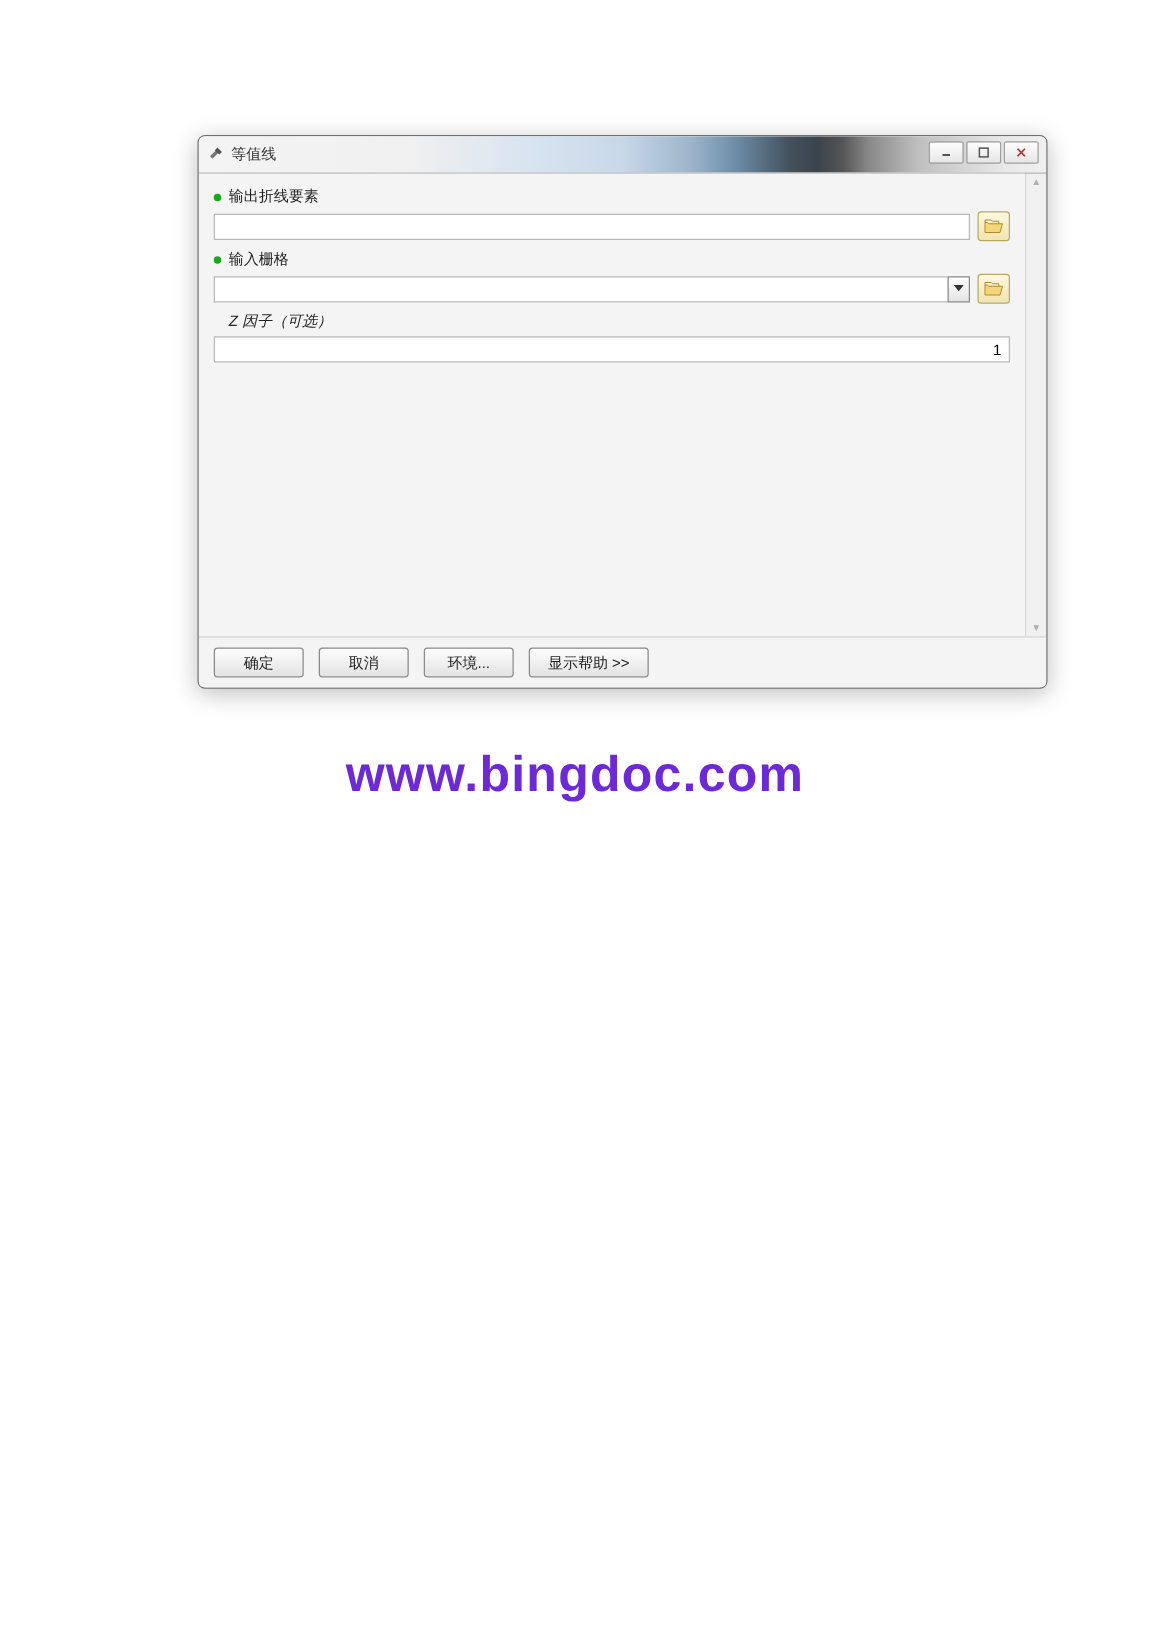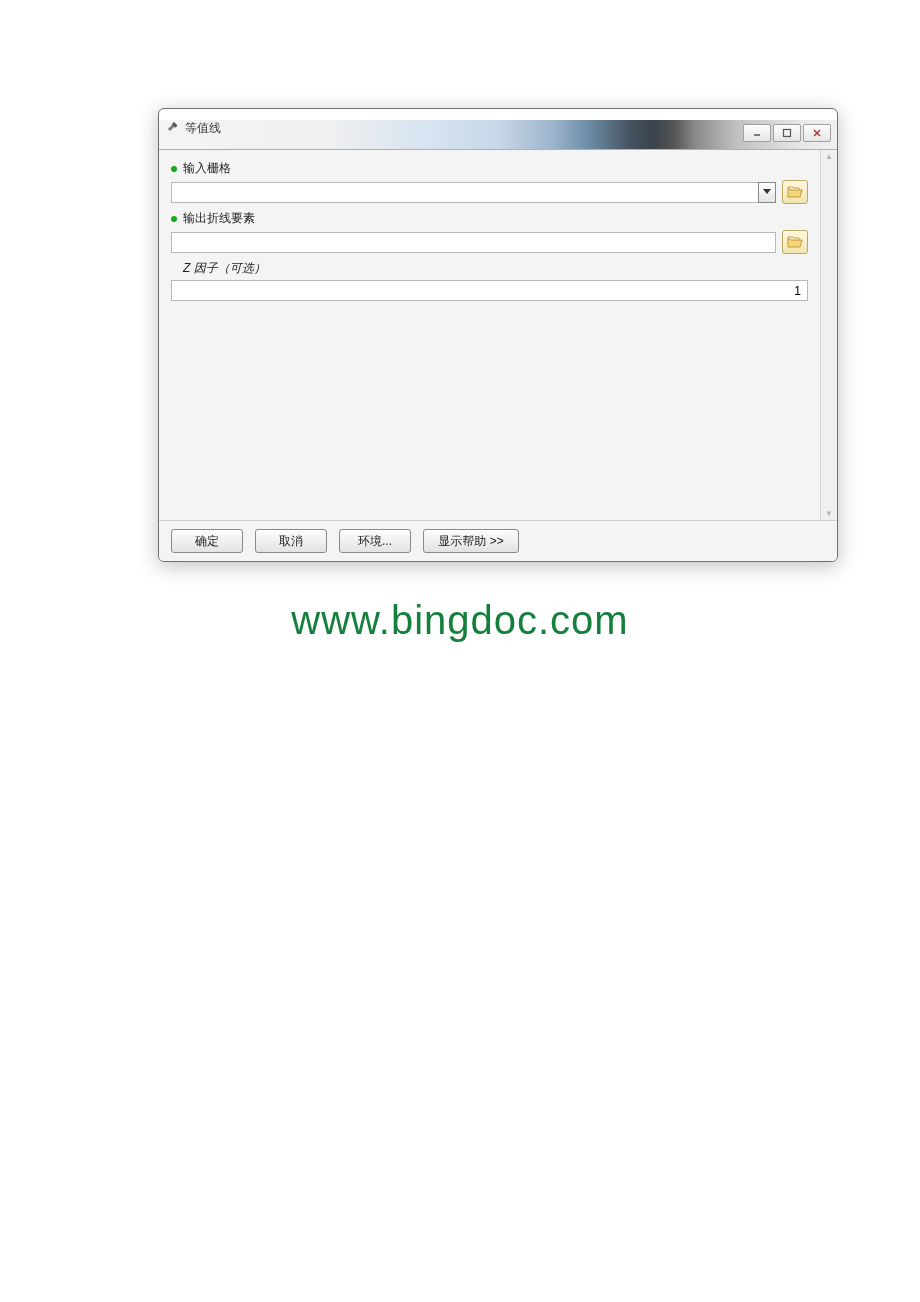--- a/index.html
+++ b/index.html
@@ -19,25 +19,24 @@
       background: #ffffff;
       border: 1px solid #707070;
       border-radius: 6px;
       box-shadow: 0 4px 20px rgba(0,0,0,0.25);
       overflow: hidden;
     }
     .titlebar {
       height: 30px;
       background: linear-gradient(90deg, #f4f4f4 0%, #f0f0f0 25%, #d6e3f0 40%, #c8d8e8 50%, #9db5cc 58%, #7090aa 63%, #556a7d 67%, #434f5a 70%, #3a444c 73%, #555 76%, #888 79%, #c0c0c0 85%, #e8e8e8 95%, #f0f0f0 100%);
       display: flex;
-      align-items: flex-start;
+      align-items: center;
       padding-left: 6px;
       position: relative;
       border-bottom: 1px solid #b0b0b0;
-      margin-top: 11px;
     }
     .titlebar .hammer {
       width: 16px; height: 16px;
       display: inline-flex; align-items: center; justify-content: center;
       margin-right: 4px;
     }
     .titlebar .title-text {
       color: #333;
       font-size: 12px;
     }
@@ -165,24 +164,25 @@
       position: absolute;
       left: 0; right: 0; bottom: -4px; height: 4px;
       background: linear-gradient(90deg, transparent 0%, rgba(0,0,0,0.4) 30%, rgba(0,0,0,0.65) 50%, rgba(0,0,0,0.4) 70%, transparent 100%);
     }
     .watermark {
       position: absolute;
       left: 0; right: 0;
       top: 598px;
       text-align: center;
       font-size: 40px;
-      color: #15803d;
+      color: #6d28d9;
       font-family: Arial, sans-serif;
       letter-spacing: 1px;
       user-select: none;
+      font-weight: bold;
     }
   </style>
 </head>
 <body>
 
 <div class="dialog">
   <div class="titlebar">
     <span class="hammer">
       <svg width="14" height="14" viewBox="0 0 14 14">
         <path d="M2 8 L7 3 L9 5 L4 10 Z" fill="#777"></path>
@@ -205,20 +205,36 @@
         <svg width="10" height="10">
             <line x1="2" y1="2" x2="8" y2="8" stroke="#a33" stroke-width="1.4"></line>
             <line x1="8" y1="2" x2="2" y2="8" stroke="#a33" stroke-width="1.4"></line>
           </svg>
       </div>
     </div>
   </div>
 
   <div class="content-wrap">
     <div class="form-area">
+
+      <div class="field-row">
+        <div class="field-label">
+          <span class="bullet"></span>
+          <span>输出折线要素</span>
+        </div>
+        <div class="input-line">
+          <input class="text-input" value="" style="">
+          <div class="browse-btn">
+            <svg width="16" height="14">
+              <path d="M1 4 L1 12 L13 12 L15 5 L4 5 L3 4 Z" fill="#f3d679" stroke="#b08b2e" stroke-width="0.8"></path>
+              <path d="M1 4 L1 2 L6 2 L7 3 L12 3 L12 5" fill="none" stroke="#b08b2e" stroke-width="0.8"></path>
+            </svg>
+          </div>
+        </div>
+      </div>
 
       <div class="field-row">
         <div class="field-label">
           <span class="bullet"></span>
           <span>输入栅格</span>
         </div>
         <div class="input-line">
           <div class="combo">
             <input class="text-input" value="" style="">
             <div class="dd">
@@ -229,36 +245,20 @@
           </div>
           <div class="browse-btn">
             <svg width="16" height="14">
               <path d="M1 4 L1 12 L13 12 L15 5 L4 5 L3 4 Z" fill="#f3d679" stroke="#b08b2e" stroke-width="0.8"></path>
               <path d="M1 4 L1 2 L6 2 L7 3 L12 3 L12 5" fill="none" stroke="#b08b2e" stroke-width="0.8"></path>
             </svg>
           </div>
         </div>
       </div>
 
-      <div class="field-row">
-        <div class="field-label">
-          <span class="bullet"></span>
-          <span>输出折线要素</span>
-        </div>
-        <div class="input-line">
-          <input class="text-input" value="" style="">
-          <div class="browse-btn">
-            <svg width="16" height="14">
-              <path d="M1 4 L1 12 L13 12 L15 5 L4 5 L3 4 Z" fill="#f3d679" stroke="#b08b2e" stroke-width="0.8"></path>
-              <path d="M1 4 L1 2 L6 2 L7 3 L12 3 L12 5" fill="none" stroke="#b08b2e" stroke-width="0.8"></path>
-            </svg>
-          </div>
-        </div>
-      </div>
-
 
 
       <div class="field-row">
         <div class="field-label" style="padding-left:12px;font-style:italic;">
           <span>Z 因子（可选）</span>
         </div>
         <div class="input-line">
           <input class="text-input right" value="1" style="">
         </div>
       </div>

